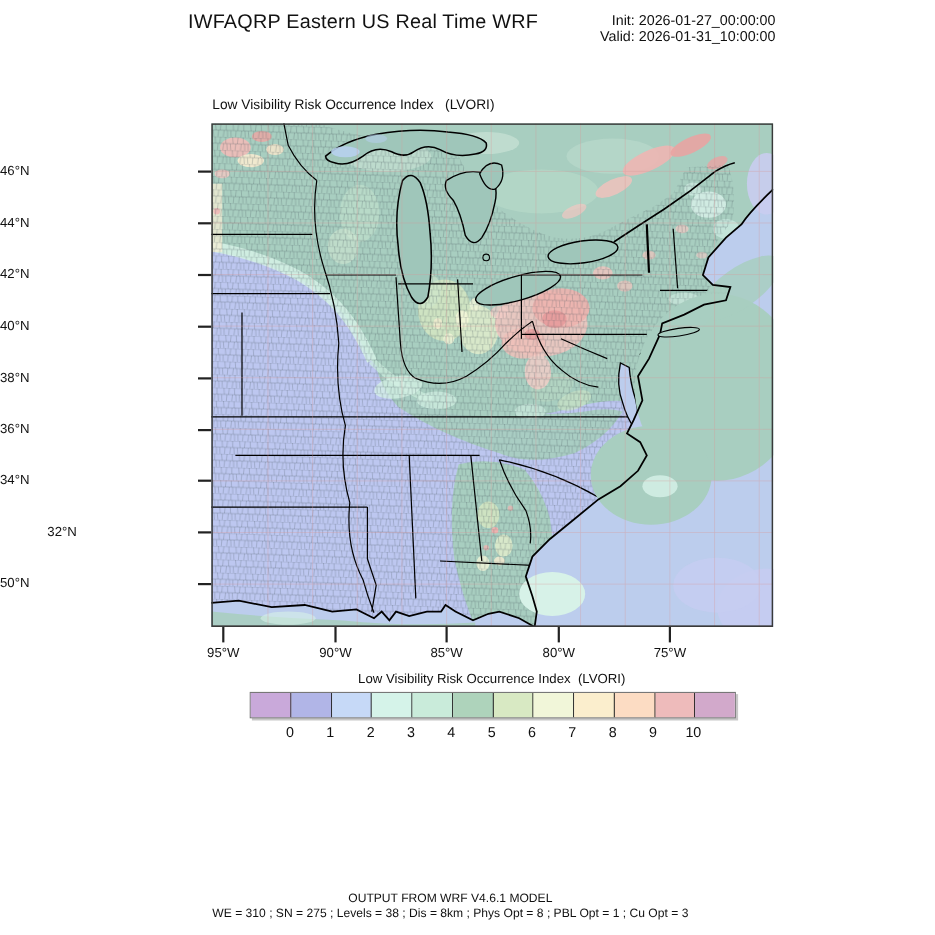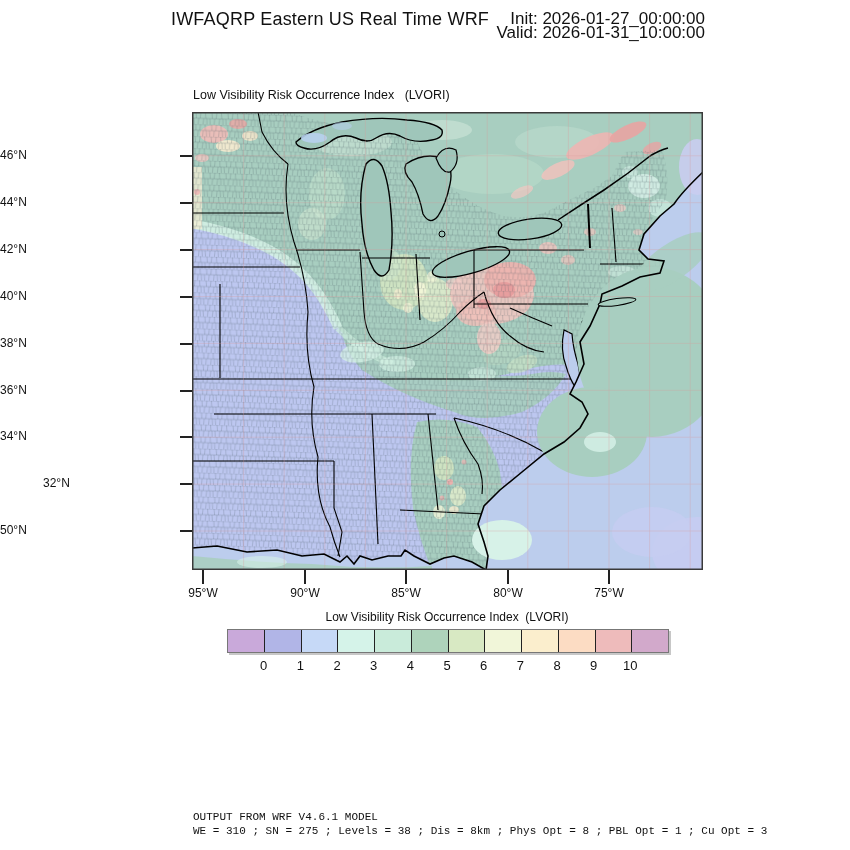--- a/index.html
+++ b/index.html
@@ -1,31 +1,31 @@
 <!DOCTYPE html>
 <html><head>
 <meta charset="utf-8">
 <style>
   html,body{margin:0;padding:0;background:#ffffff;}
   body{width:850px;height:850px;position:relative;font-family:"Liberation Sans",sans-serif;color:#111;overflow:hidden;}
-  .abs{position:absolute;}
+  .abs{position:absolute;text-align:center;}
   #page-title{left:330px;top:9px;transform:translateX(-50%);font-size:18px;white-space:pre;letter-spacing:.2px;}
-  #stamp{right:145px;top:12px;text-align:right;font-size:17px;line-height:13.5px;white-space:pre;}
+  #stamp{right:145px;top:12px;text-align:right;font-size:13px;line-height:13.5px;white-space:pre;}
   #map-title{left:193px;top:88px;font-size:12.5px;white-space:pre;}
   #map-frame{left:192px;top:112px;width:511px;height:458px;}
   .tick-h{height:1.5px;width:12px;background:#222;left:180px;}
   .lat-label{left:0;width:176px;text-align:left;font-size:12px;}
   .tick-v{width:1.5px;height:14px;background:#222;top:570px;}
   .lon-label{top:586px;width:60px;text-align:center;font-size:12px;}
   #cb-title{left:447px;top:610px;transform:translateX(-50%);font-size:12px;white-space:pre;}
   #colorbar{left:227px;top:629px;width:440px;height:22px;display:flex;border:1px solid #777;box-shadow:2px 2px 0 rgba(130,130,130,.45);box-sizing:content-box;}
   .cb-seg{flex:1 1 0;border-right:1px solid #222;}
   .cb-seg:last-child{border-right:none;}
   .cb-label{top:658px;width:30px;text-align:center;font-size:13px;}
-  #footer{left:193px;top:811px;font-size:11px;line-height:13.5px;white-space:pre;font-family:Liberation Mono, monospace;}
+  #footer{left:193px;top:811px;font-size:11px;line-height:13.5px;white-space:pre;}
 </style>
 </head>
 <body>
 
 <div class="abs" id="page-title">IWFAQRP Eastern US Real Time WRF</div>
 <div class="abs" id="stamp"><span>Init: 2026-01-27_00:00:00</span>
 <span>Valid: 2026-01-31_10:00:00</span></div>
 
 <div class="abs" id="map-title">Low Visibility Risk Occurrence Index   (LVORI)</div>
 

